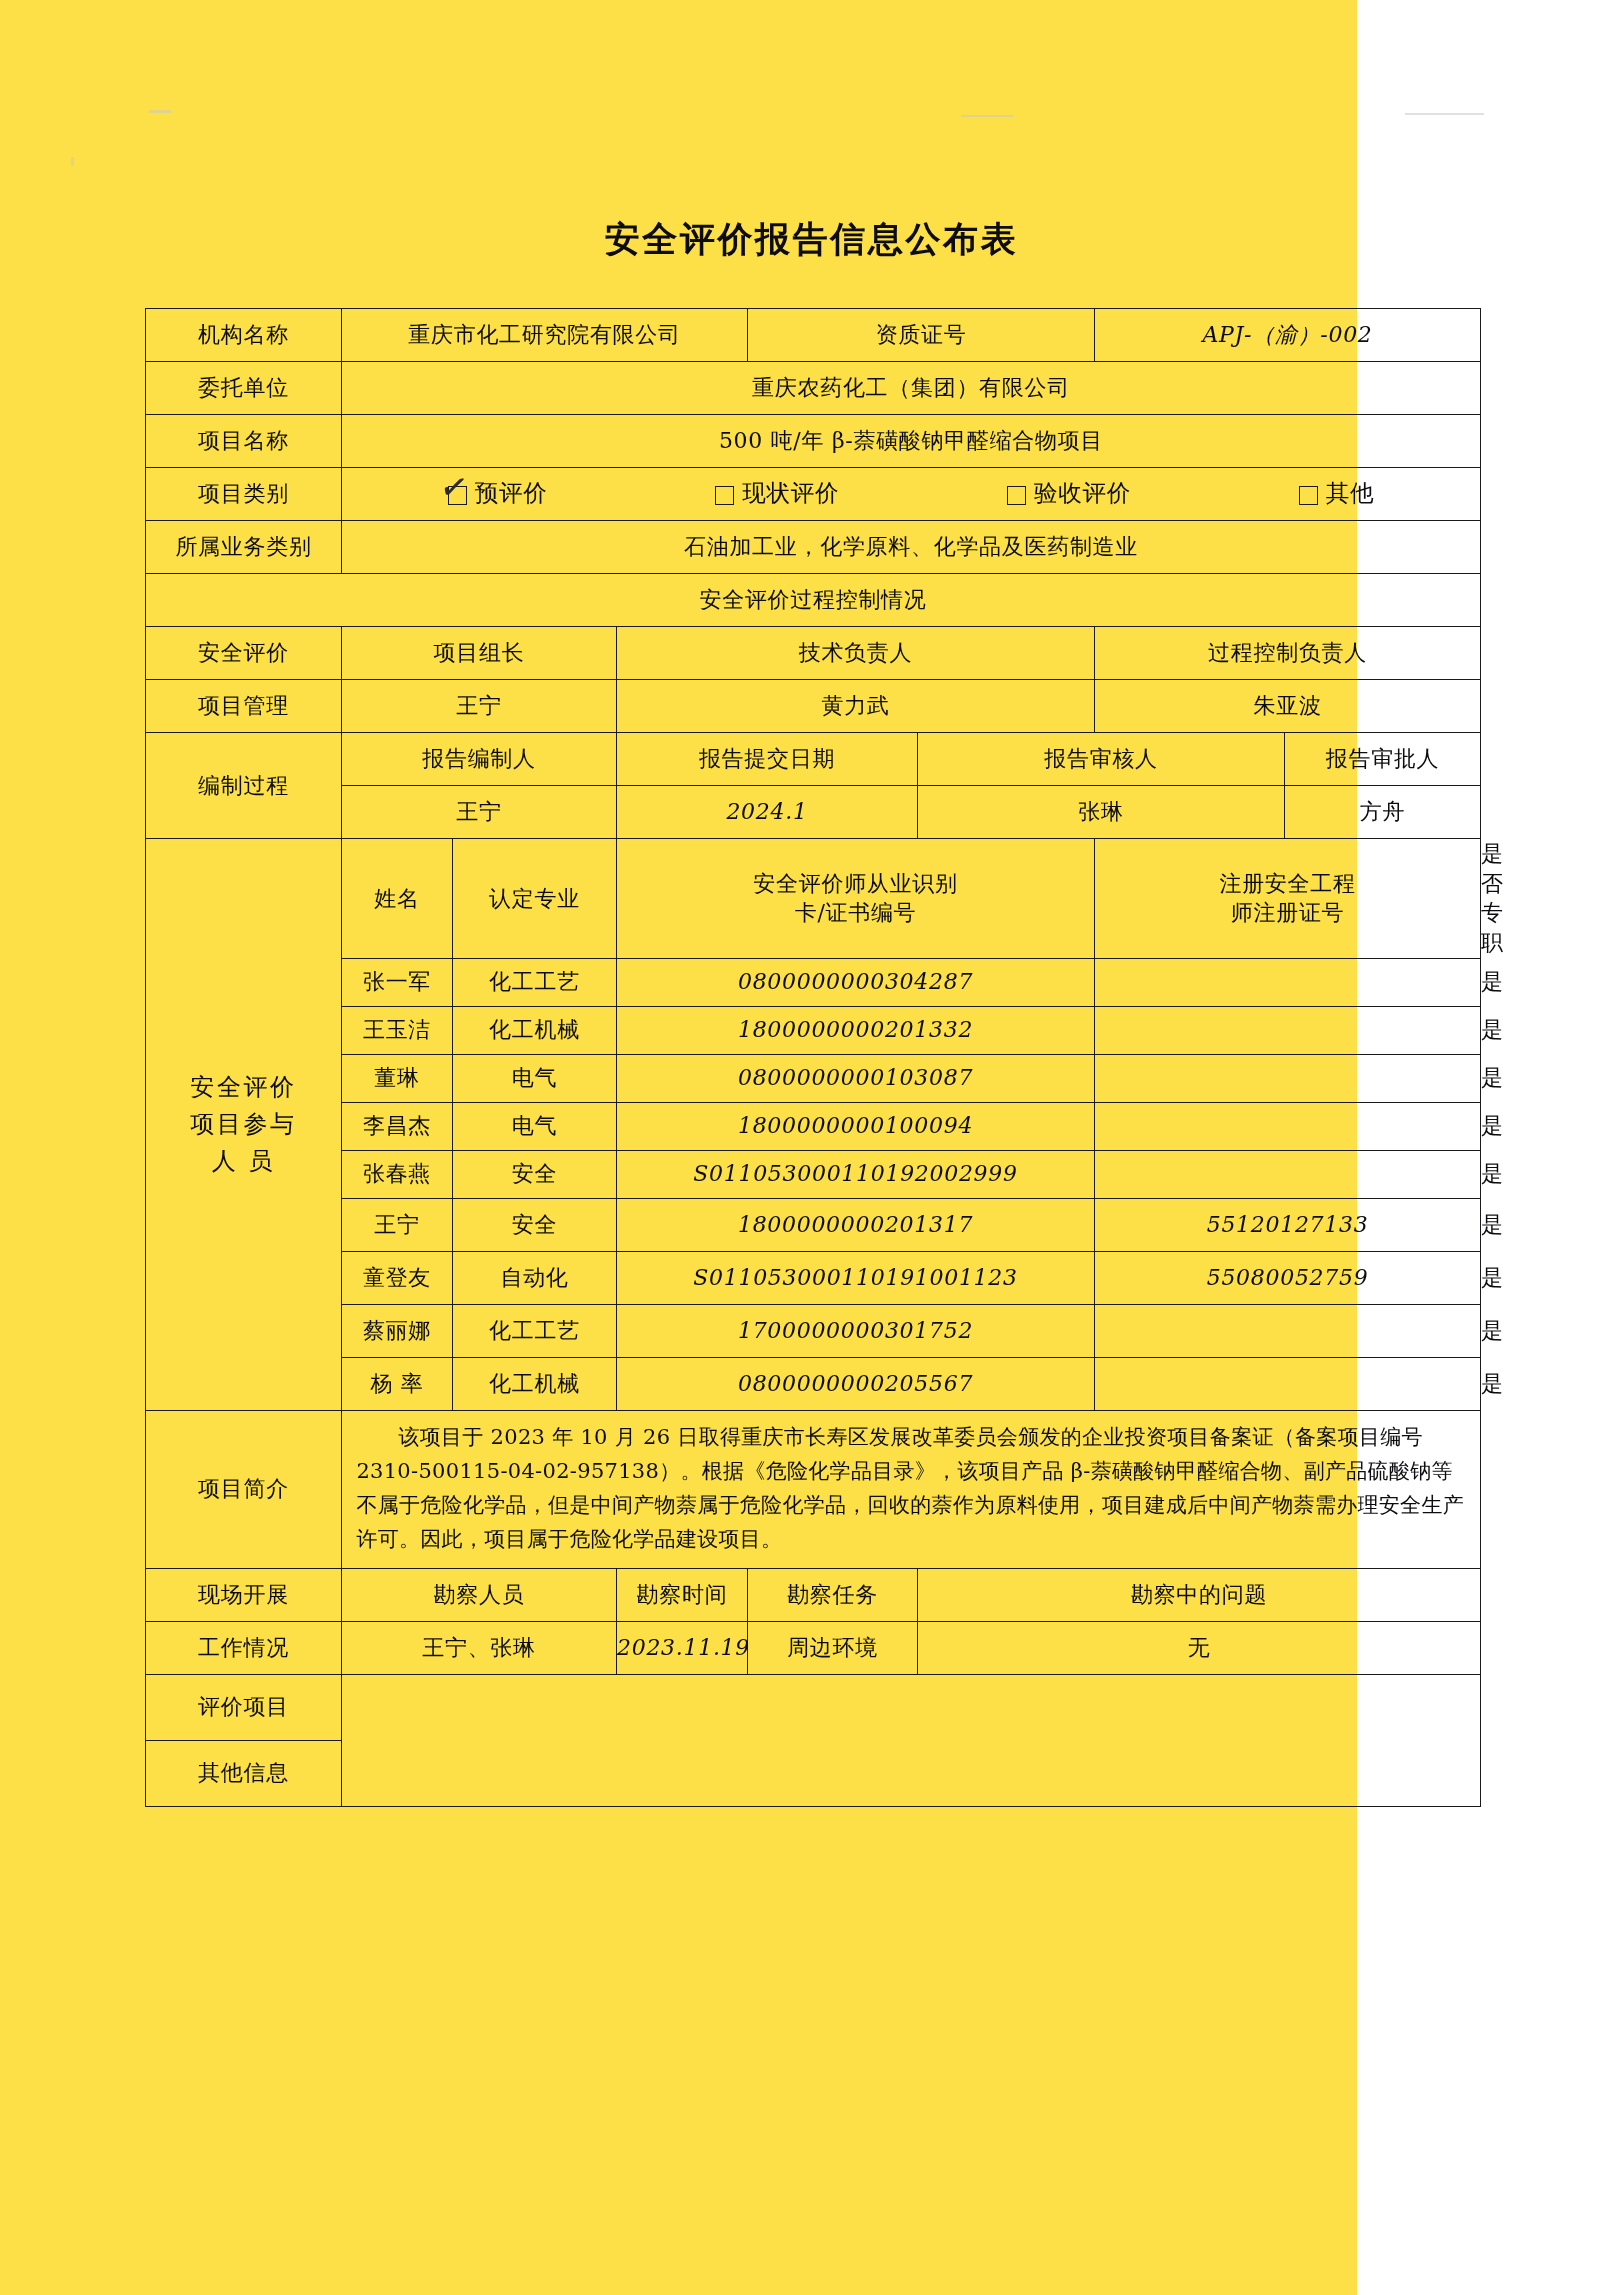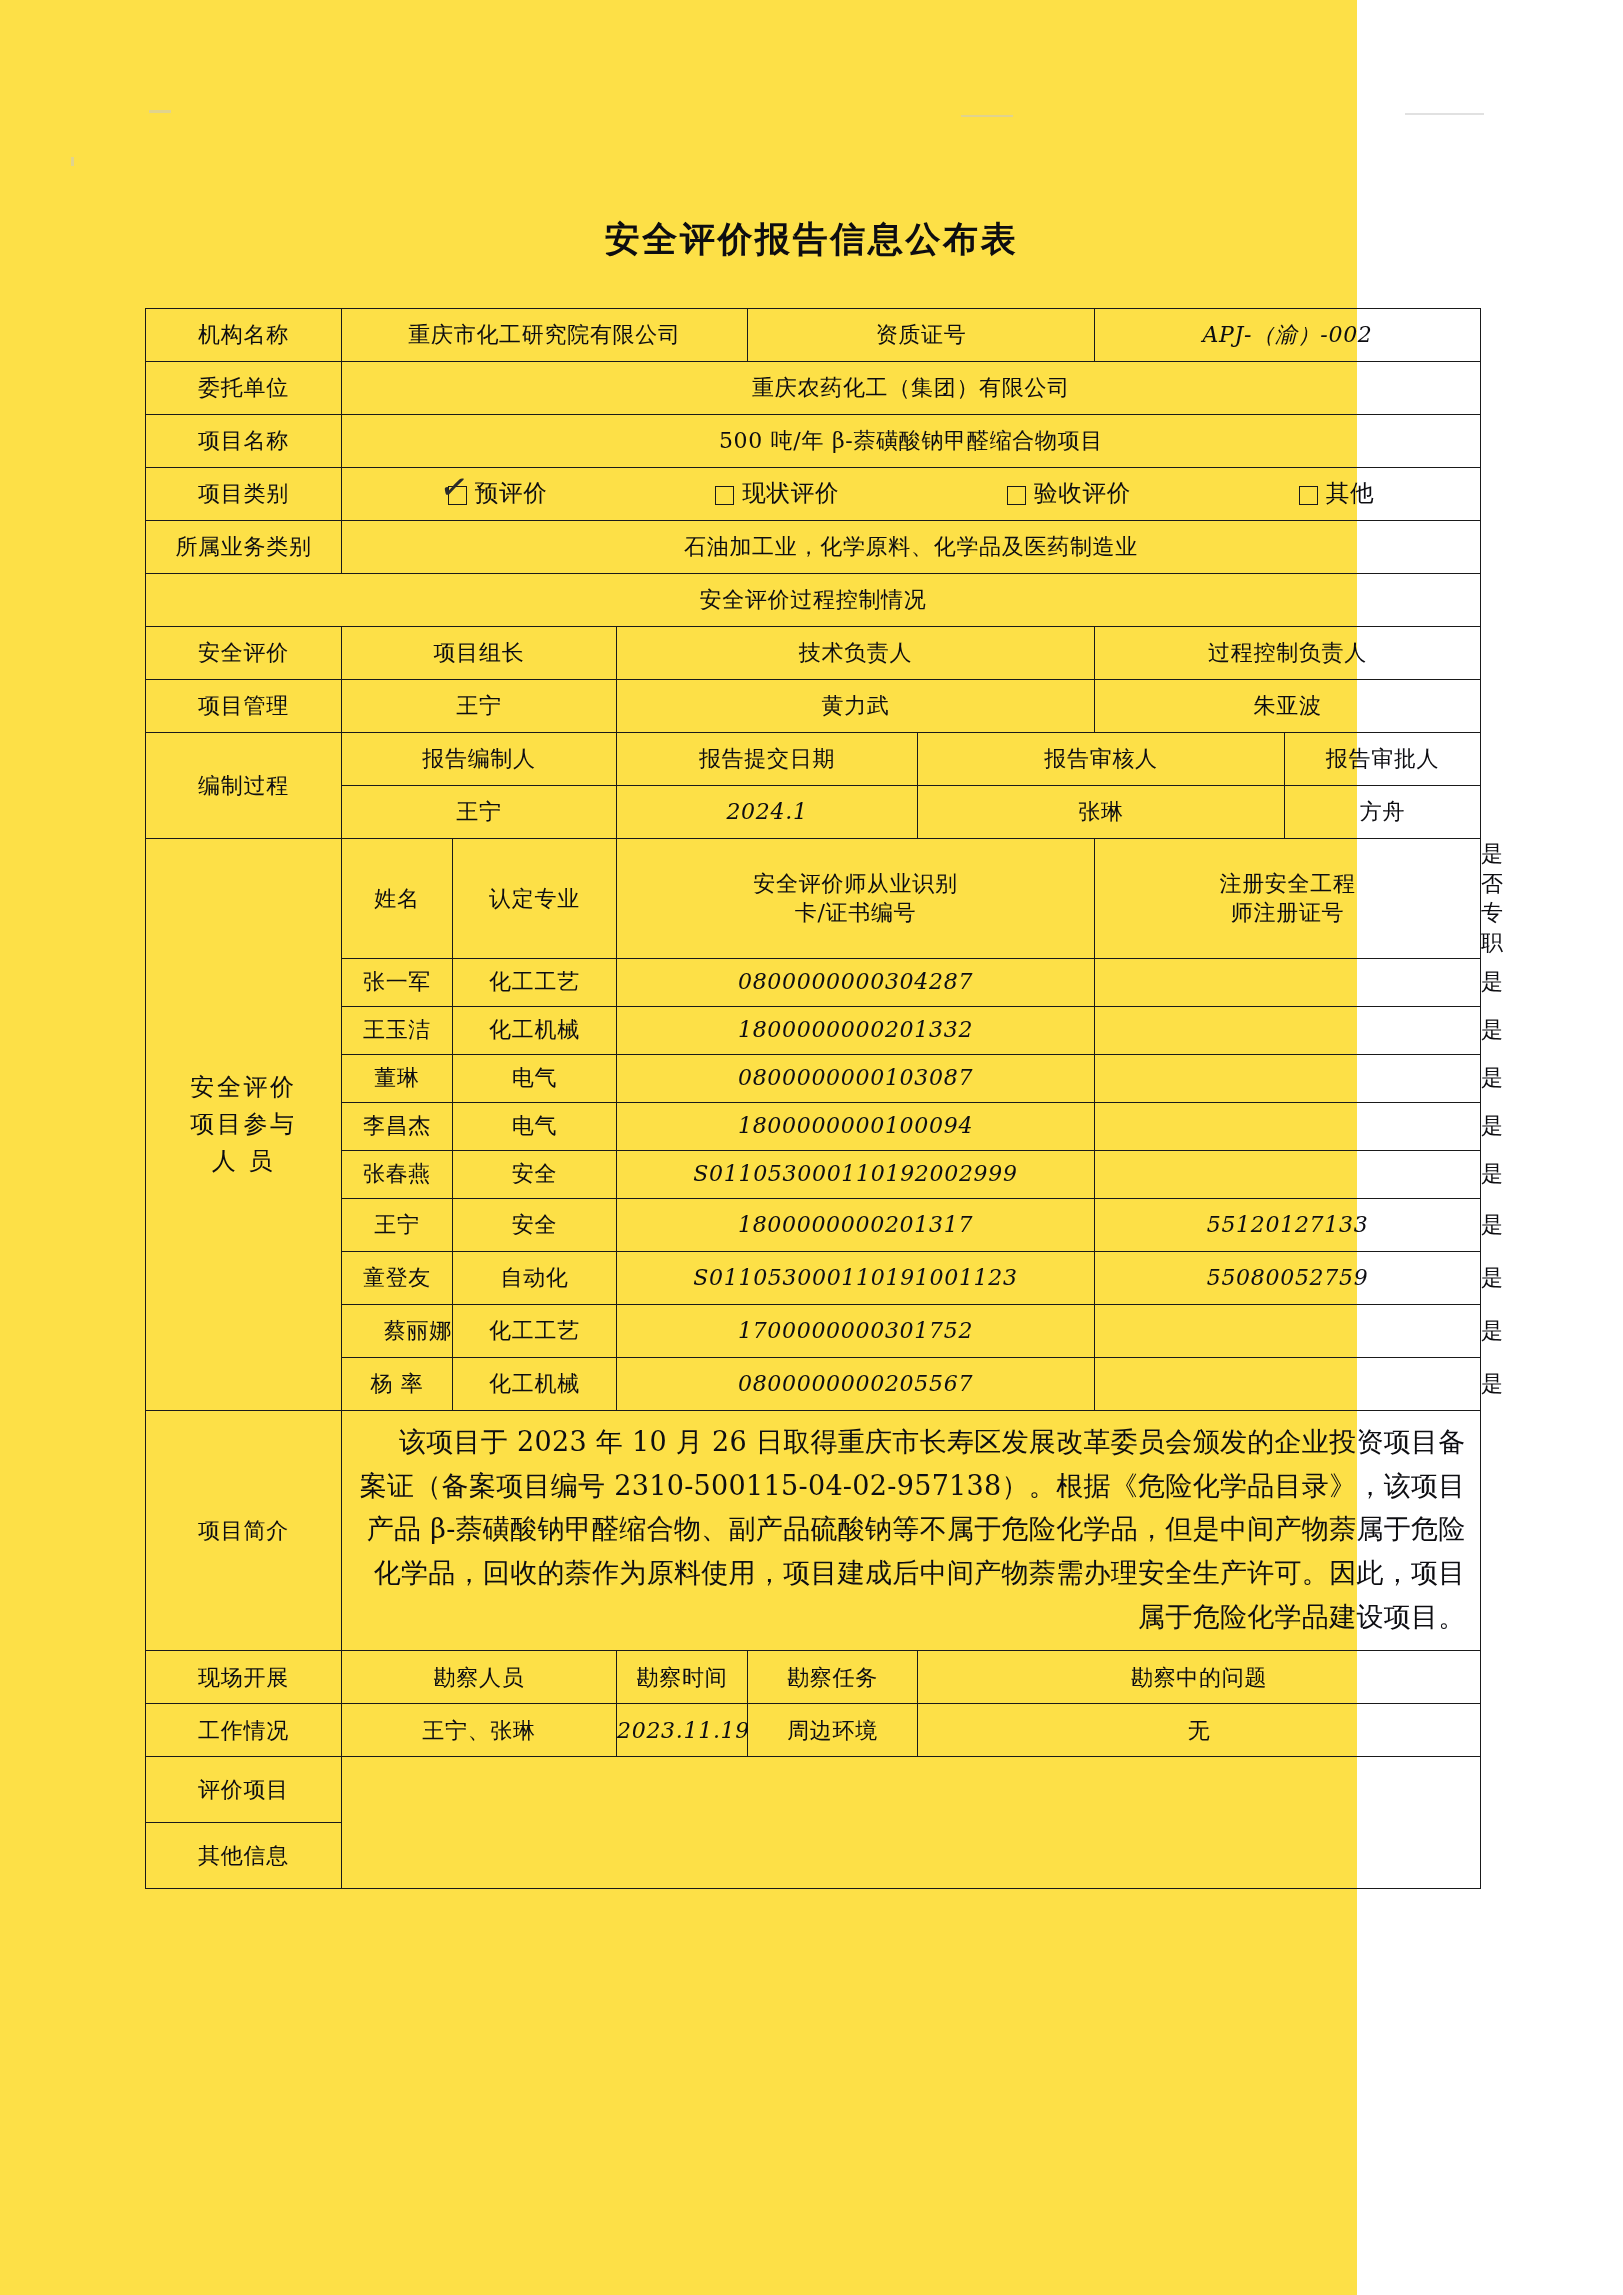--- a/index.html
+++ b/index.html
@@ -105,22 +105,22 @@
     top: -22px;
     font-size: 34px;
     color: #2b2b2b;
     transform: rotate(8deg);
     font-family: "DejaVu Sans", sans-serif;
   }
   .small {
     font-size: 20px;
   }
   .intro {
-    text-align: right;
-    font-size: 27px;
+    text-align: left;
+    font-size: 21px;
     line-height: 1.62;
     padding: 9.2px 14.4px 11.8px 14.4px;
     letter-spacing: 0.3px;
   }
   .indent {
     text-indent: 42px;
     display: block;
   }
   .vlabel {
     font-size: 24px;
@@ -304,21 +304,21 @@
       <td class="small">是</td>
     </tr>
     <tr>
       <td class="small" style="height:52px;">童登友</td>
       <td class="small">自动化</td>
       <td class="small num" colspan="3">S011053000110191001123</td>
       <td class="small num" colspan="2">55080052759</td>
       <td class="small">是</td>
     </tr>
     <tr>
-      <td class="small" style="height:52px;text-align:right;">蔡丽娜</td>
+      <td class="small" style="height:52px;">蔡丽娜</td>
       <td class="small">化工工艺</td>
       <td class="small num" colspan="3">1700000000301752</td>
       <td class="small num" colspan="2"></td>
       <td class="small">是</td>
     </tr>
     <tr>
       <td class="small" style="height:52px;">杨 率</td>
       <td class="small">化工机械</td>
       <td class="small num" colspan="3">0800000000205567</td>
       <td class="small num" colspan="2"></td>

